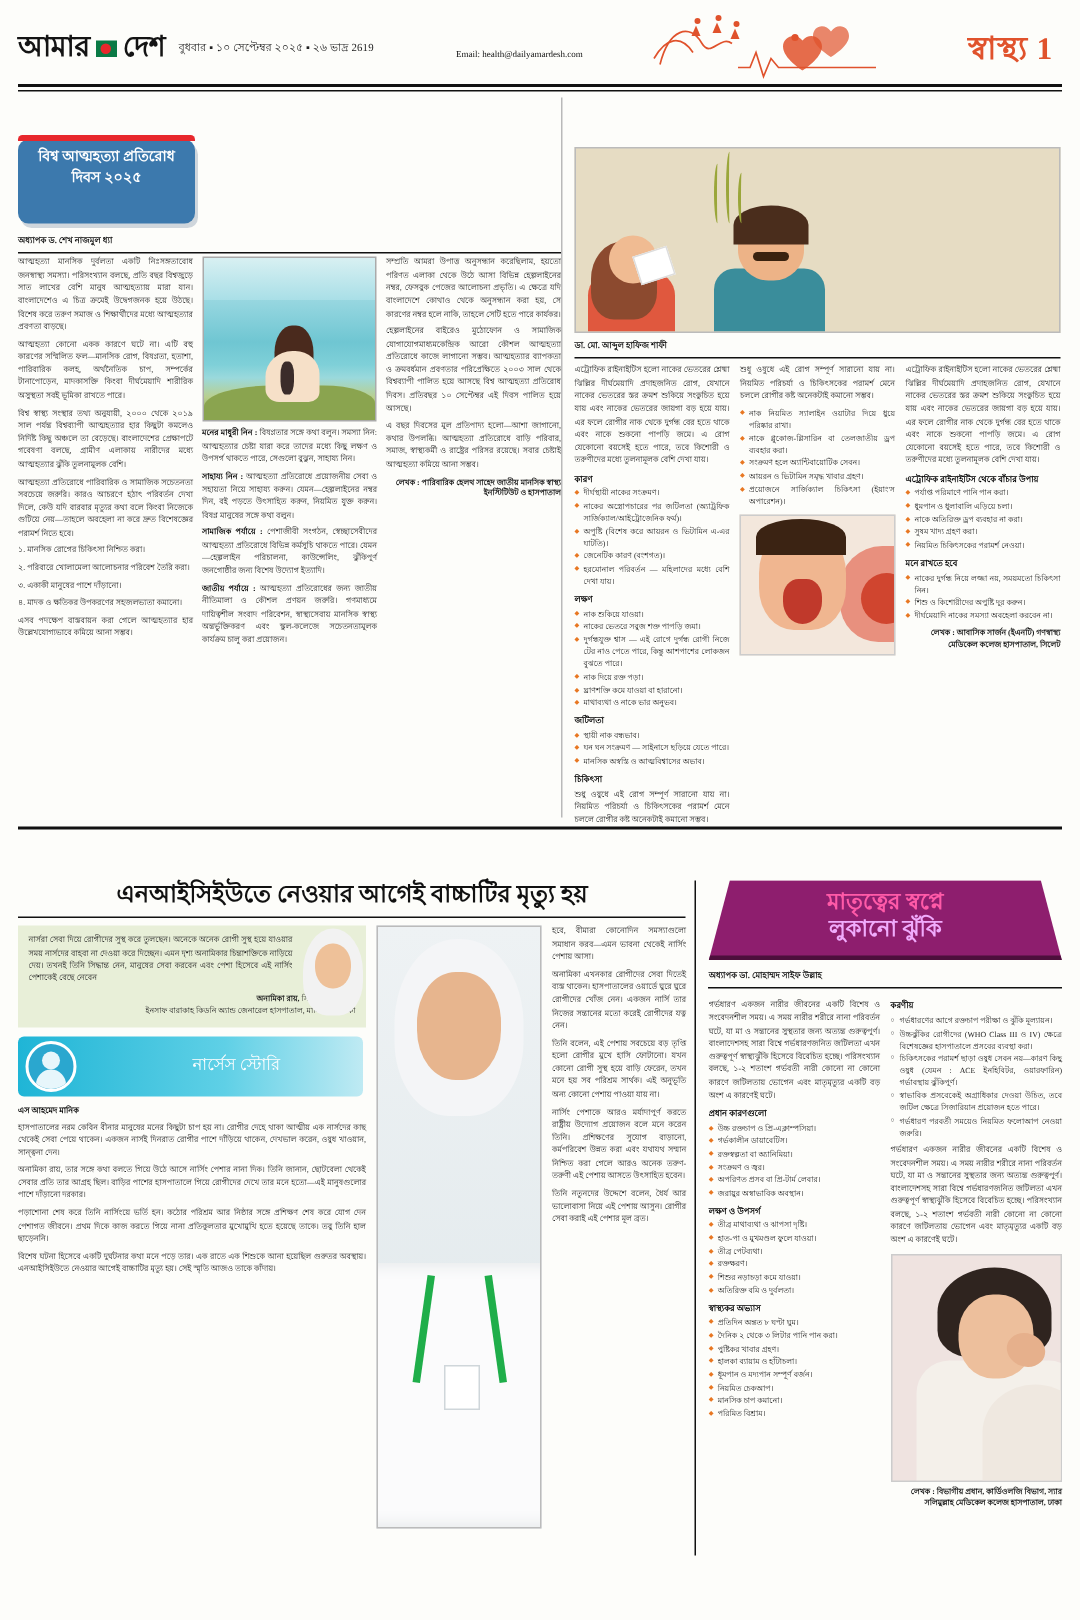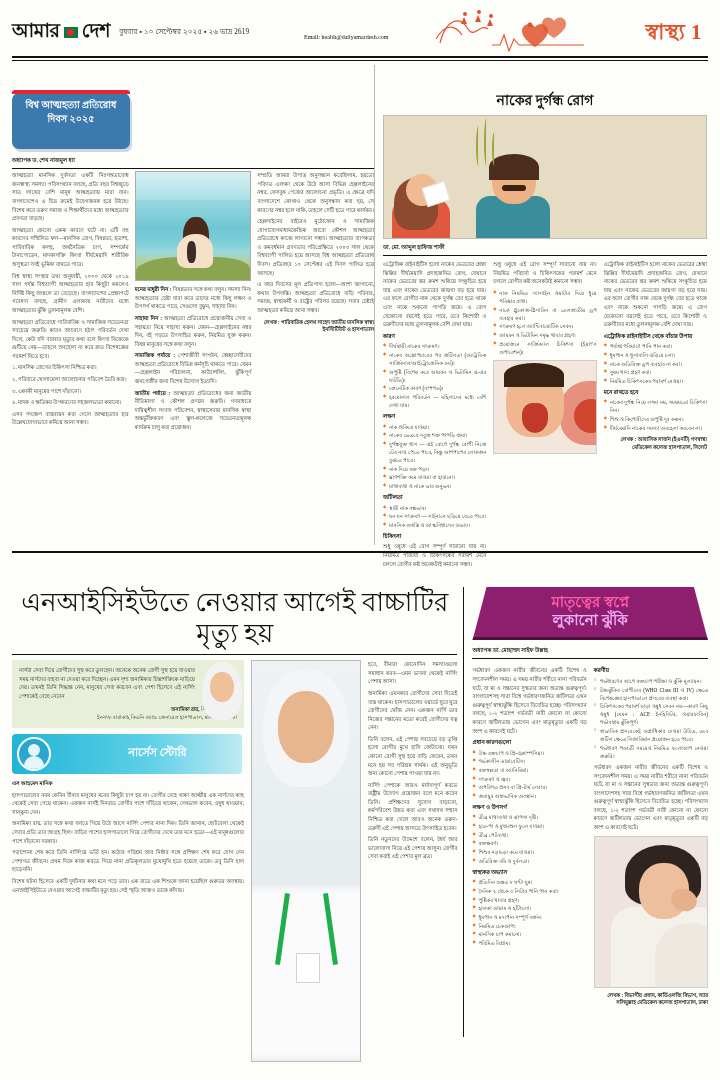--- a/index.html
+++ b/index.html
@@ -101,21 +101,21 @@
 
   
   .mid-rule{height:1.6px;background:#111;margin:6px 0 0;}
 
   
   .bottom{display:flex;margin-top:6px;height:478px;}
   .bot-left{width:452px;}
   .bot-right{width:248px;padding-left:8px;border-left:1px solid #111;margin-left:6px;box-sizing:border-box;}
 
   .headline-black{
-    text-align:center;font-size:26px;font-weight:normal;color:#111;line-height:1.2;
+    text-align:center;font-size:16px;font-weight:bold;color:#111;line-height:1.2;
   }
 
   .quotebox{
     background:#e8efd8;padding:6px 7px;font-size:5.3px;line-height:1.6;color:#1b1b1b;
     position:relative;overflow:hidden;min-height:62px;box-sizing:border-box;text-align:justify;
   }
   .quote-attr{font-size:5.2px;font-weight:bold;text-align:right;margin-top:5px;}
   .quote-attr span{font-weight:normal;}
   .qface{position:absolute;right:2px;top:2px;width:40px;height:58px;}
   .qface .hijab{position:absolute;inset:0;background:#f2f2f2;border-radius:50% 50% 40% 40%;}
@@ -125,21 +125,21 @@
     margin-top:6px;height:40px;width:230px;position:relative;
     background:linear-gradient(90deg,#1fb5d6,#5fd0e6 60%,#bfeaf3);
     border-radius:4px;display:flex;align-items:center;
   }
   .nursebadge .circ{
     width:30px;height:30px;border-radius:50%;background:#2aa7cf;margin-left:5px;
     border:2px solid #fff;position:relative;overflow:hidden;
   }
   .nursebadge .circ:before{content:"";position:absolute;left:9px;top:5px;width:12px;height:12px;border-radius:50%;background:#e7f6fb;}
   .nursebadge .circ:after{content:"";position:absolute;left:5px;top:17px;width:20px;height:13px;border-radius:10px 10px 0 0;background:#e7f6fb;}
-  .nursebadge .txt{flex:1;text-align:center;font-size:11px;font-weight:bold;color:#fff;padding-right:18px;padding-left:40px;}
+  .nursebadge .txt{flex:1;text-align:center;font-size:11px;font-weight:normal;color:#fff;padding-right:18px;padding-left:40px;}
 
   .nurse-sub{font-size:5.4px;font-weight:bold;margin:6px 0 3px;}
 
   .nurse-photo{background:#dfe6ea;position:relative;overflow:hidden;border:.5px solid #bbb;}
   .np-bg{position:absolute;inset:0;background:linear-gradient(#eef2f4,#dfe7ea);}
   .np-hijab{position:absolute;left:50%;transform:translateX(-50%);top:8px;width:86px;height:118px;background:#f4f5f7;border-radius:48% 48% 42% 42%;}
   .np-face{position:absolute;left:50%;transform:translateX(-50%);top:30px;width:56px;height:72px;background:#e7b58e;border-radius:46%;}
   .np-coat{position:absolute;left:50%;transform:translateX(-50%);bottom:0;width:175px;height:176px;background:#fbfbfc;border-radius:30px 30px 0 0;box-shadow:inset 0 0 12px #dfe3e6;}
   .np-lanyard-l{position:absolute;left:calc(50% - 26px);bottom:96px;width:5px;height:72px;background:#1fae4a;transform:rotate(8deg);}
   .np-lanyard-r{position:absolute;left:calc(50% + 22px);bottom:96px;width:5px;height:72px;background:#1fae4a;transform:rotate(-8deg);}
@@ -248,21 +248,20 @@
           <p>হেল্পলাইনের বাইরেও মুঠোফোন ও সামাজিক যোগাযোগমাধ্যমকেন্দ্রিক আরো কৌশল আত্মহত্যা প্রতিরোধে কাজে লাগানো সম্ভব। আত্মহত্যার ব্যাপকতা ও ক্রমবর্ধমান প্রবণতার পরিপ্রেক্ষিতে ২০০৩ সাল থেকে বিশ্বব্যাপী পালিত হয়ে আসছে বিশ্ব আত্মহত্যা প্রতিরোধ দিবস। প্রতিবছর ১০ সেপ্টেম্বর এই দিবস পালিত হয়ে আসছে।</p>
           <p>এ বছর দিবসের মূল প্রতিপাদ্য হলো—আশা জাগানো, কথার উপলব্ধি। আত্মহত্যা প্রতিরোধে বাড়ি পরিবার, সমাজ, স্বাস্থ্যকর্মী ও রাষ্ট্রের পরিসর রয়েছে। সবার চেষ্টাই আত্মহত্যা কমিয়ে আনা সম্ভব।</p>
           <div class="credit">লেখক : পারিবারিক হেলথ সাহেদ জাতীয় মানসিক স্বাস্থ্য ইনস্টিটিউট ও হাসপাতাল</div>
         </div>
       </div>
     </div>
 
     <div class="vline"></div>
 
     <div class="top-right col">
-      <div class="rh-kicker">নাকের দুর্গন্ধ রোগ</div>
 
       <div class="illus">
         <div class="il-woman-body"></div>
           <div class="il-woman-hair"></div>
           <div class="il-woman-face"></div>
           <div class="il-tissue"></div>
         <div class="il-man-body"></div>
           <div class="il-man-face"></div>
           <div class="il-man-hair"></div>
           <div class="il-mous"></div>

